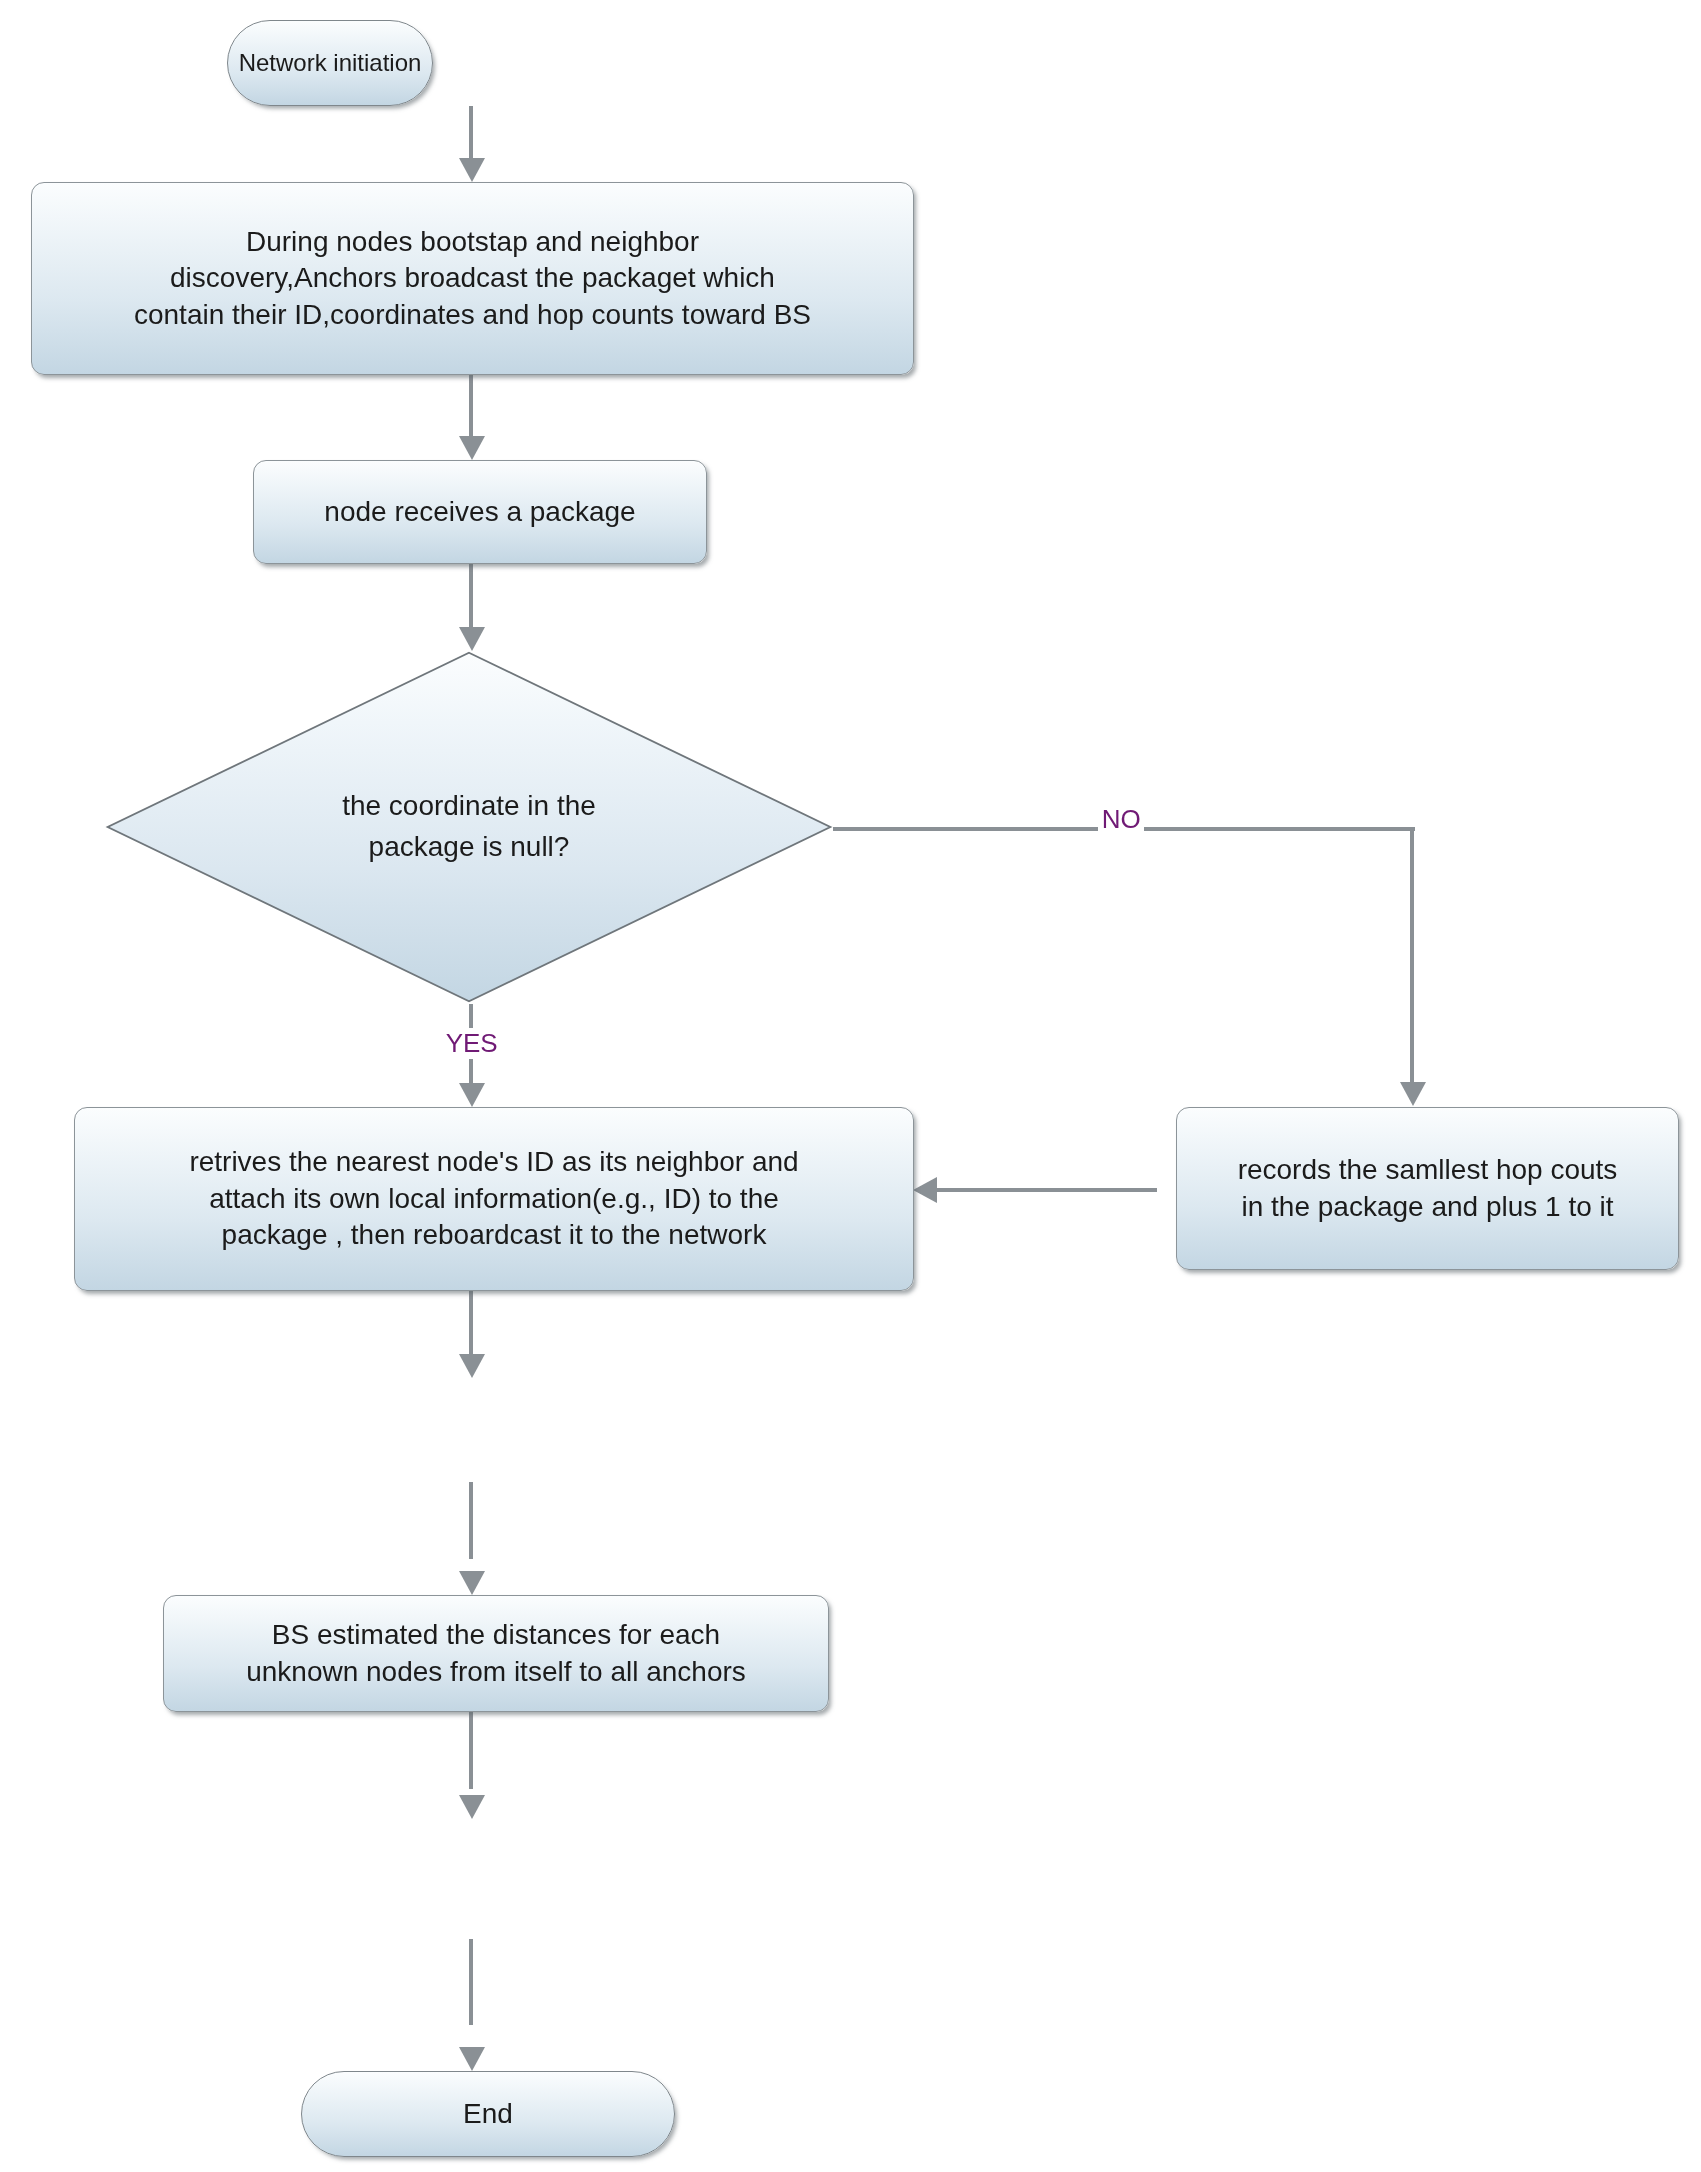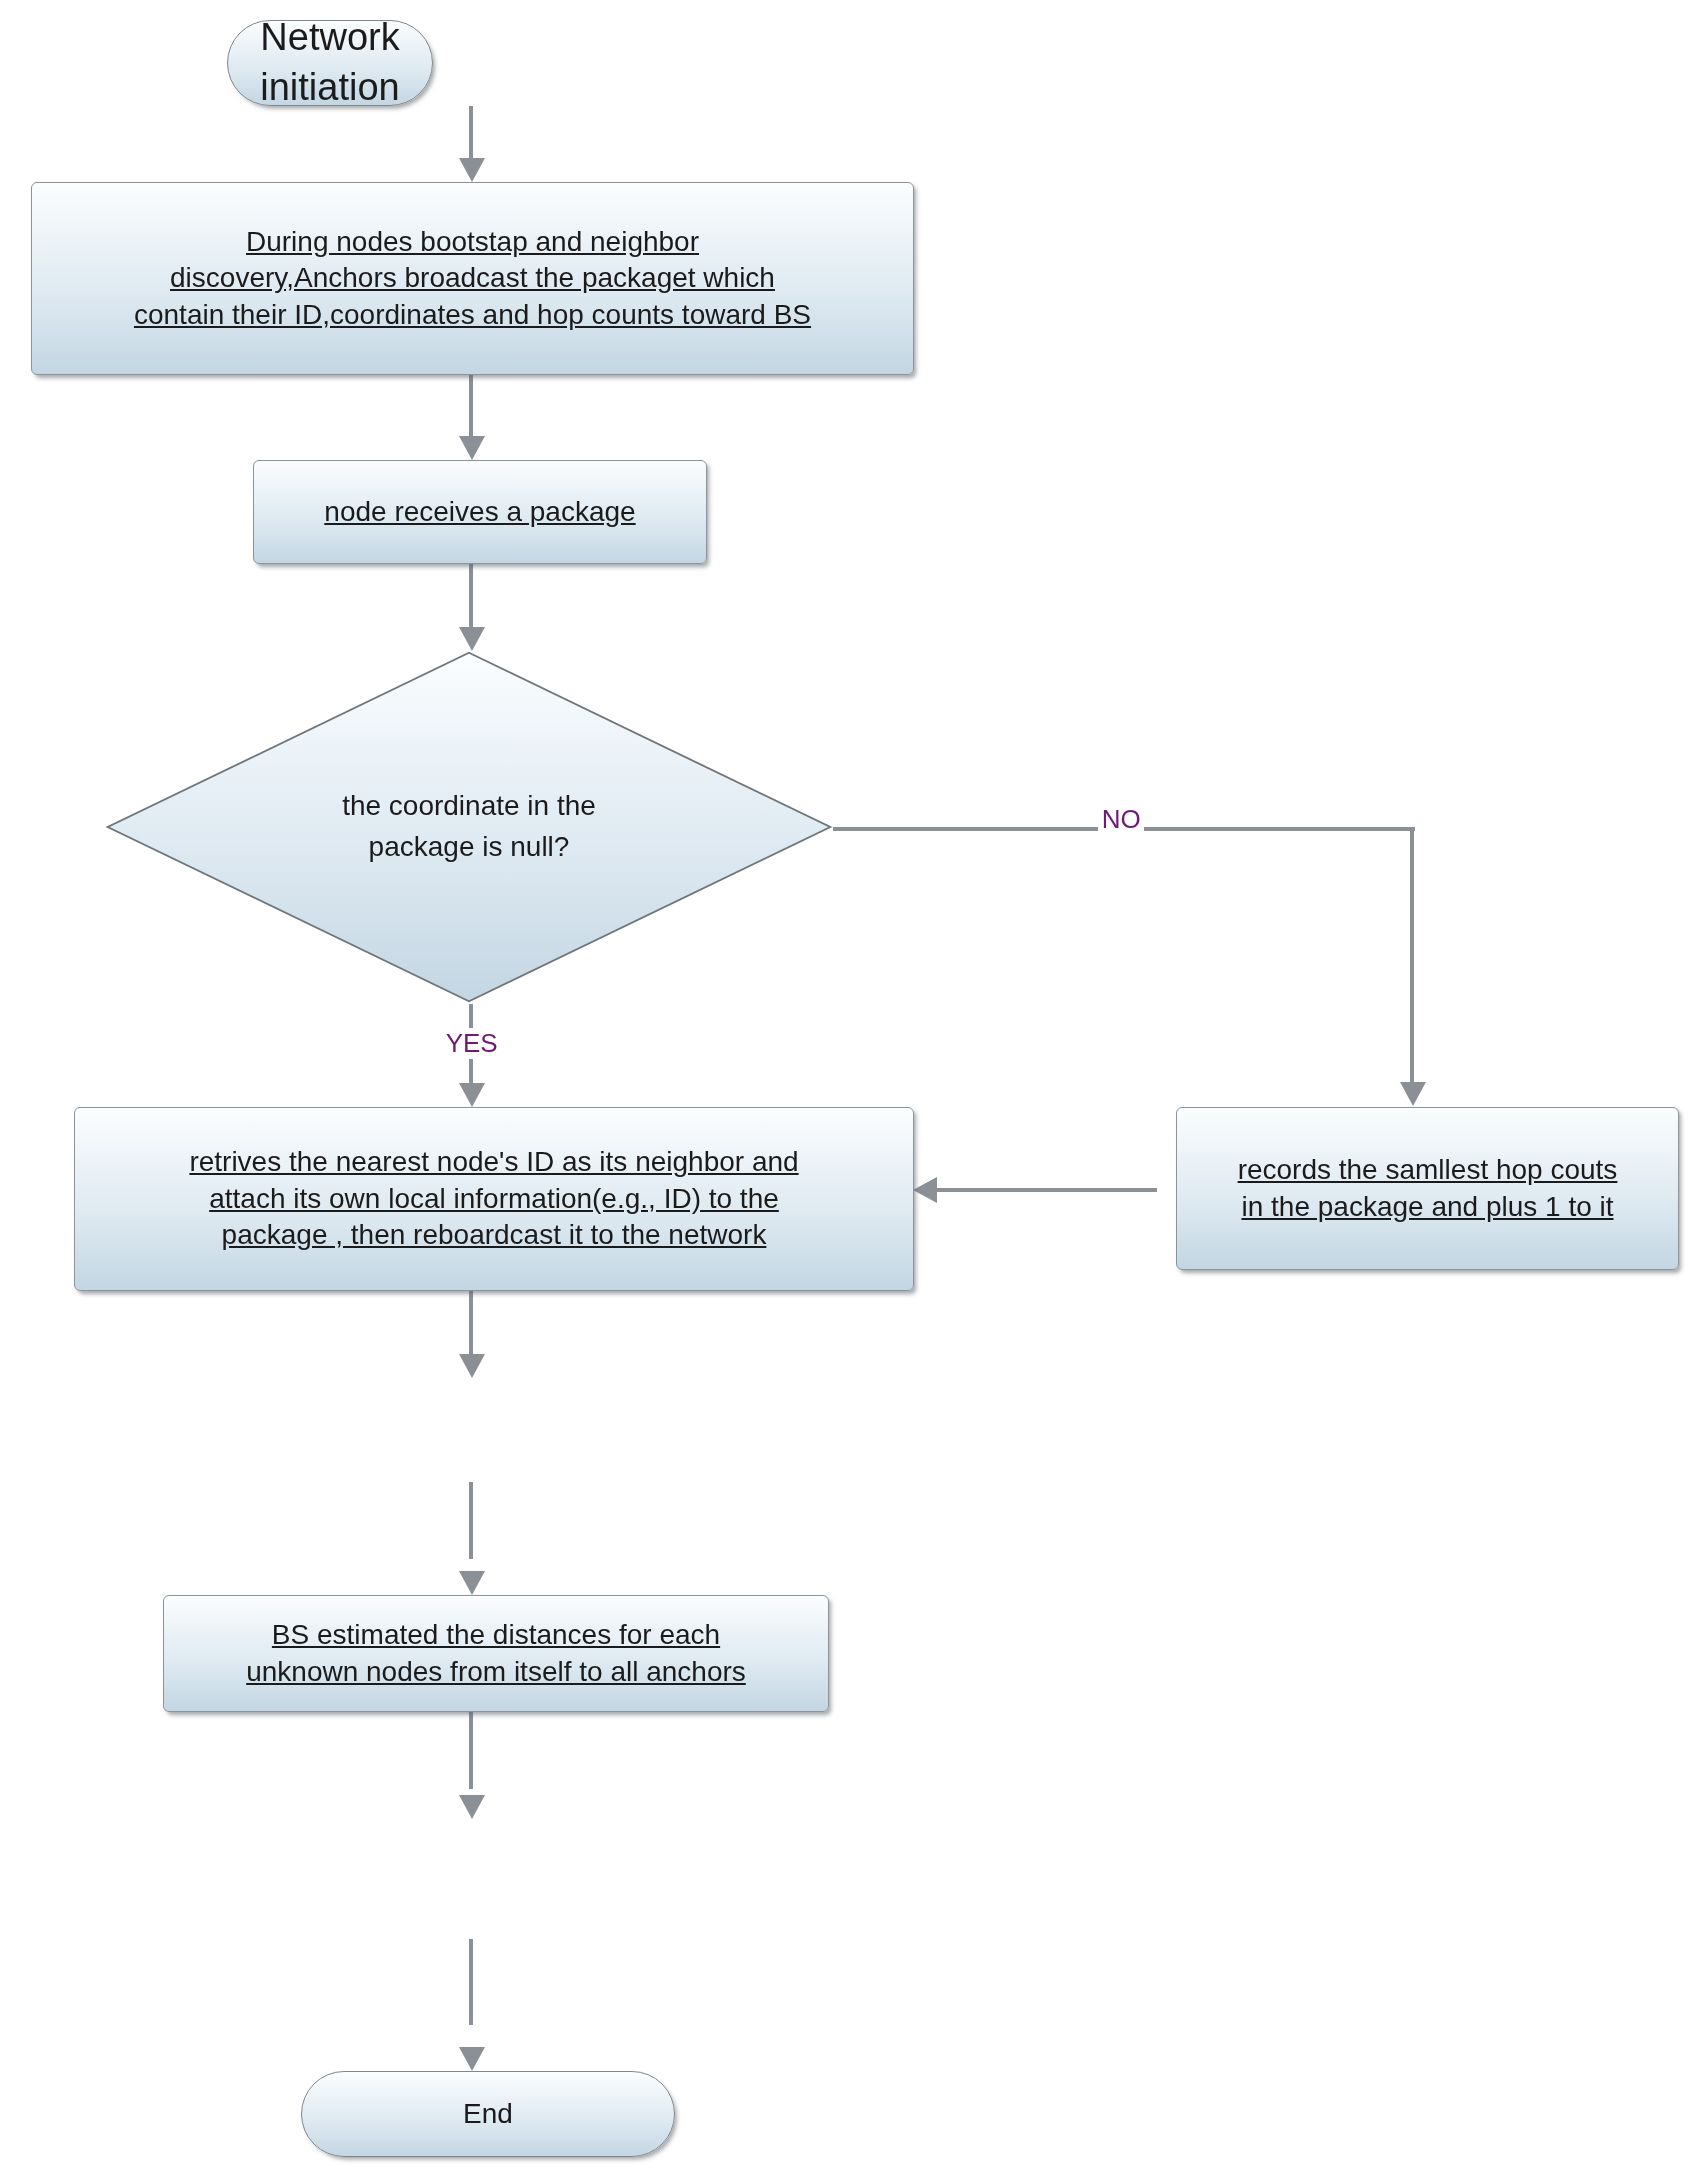--- a/index.html
+++ b/index.html
@@ -8,21 +8,21 @@
   #canvas{position:absolute;left:0;top:0;width:1701px;height:2172px;}
 
   
   .node{position:absolute;box-sizing:border-box;
         display:flex;align-items:center;justify-content:center;
         text-align:center;color:#1b1b1b;
         background:linear-gradient(to bottom,#fbfdfe 0%,#f2f7fa 18%,#dce8f0 62%,#c3d6e3 100%);
         border:1.2px solid #8c9499;
         box-shadow:3.1px 3.7px 4.3px -1.2px rgba(90,98,104,.55);
         line-height:1.30;}
-  .proc{border-radius:6px;text-decoration:underline;}
+  .proc{border-radius:13px;}
   .term{border-radius:74px;border:1.2px solid #7f878c;}
   .node .txt{padding:0 8.6px;display:block;white-space:pre-line;}
 
   
   .decision{position:absolute;}
   .decision svg{position:absolute;left:0;top:0;}
   .decision .dlabel{position:absolute;left:0;top:0;width:100%;height:100%;
         display:flex;align-items:center;justify-content:center;text-align:center;
         color:#1b1b1b;line-height:1.45;white-space:pre-line;}
 
@@ -68,21 +68,21 @@
 
   <div class="conn vline" style="left:469px;top:1482px;height:77px;"></div>
   <div class="arrow-d" style="left:459px;top:1571px;"></div>
 
   <div class="conn vline" style="left:469px;top:1712px;height:77px;"></div>
   <div class="arrow-d" style="left:459px;top:1795px;"></div>
 
   <div class="conn vline" style="left:469px;top:1939px;height:86px;"></div>
   <div class="arrow-d" style="left:459px;top:2047px;"></div>
 
-  <div class="node term" style="left:227px;top:19.6px;width:206px;height:86px;font-size:38px;">
+  <div class="node term" style="left:227px;top:19.6px;width:206px;height:86px;font-size:24px;">
     <span class="txt">Network initiation</span>
   </div>
 
   <div class="node proc" style="left:31px;top:182px;width:883px;height:193px;font-size:28px;">
     <span class="txt">During nodes bootstap and neighbor
 discovery,Anchors broadcast the packaget which
 contain their ID,coordinates and hop counts toward BS</span>
   </div>
 
   <div class="node proc" style="left:253px;top:460px;width:454px;height:104px;font-size:28px;">

